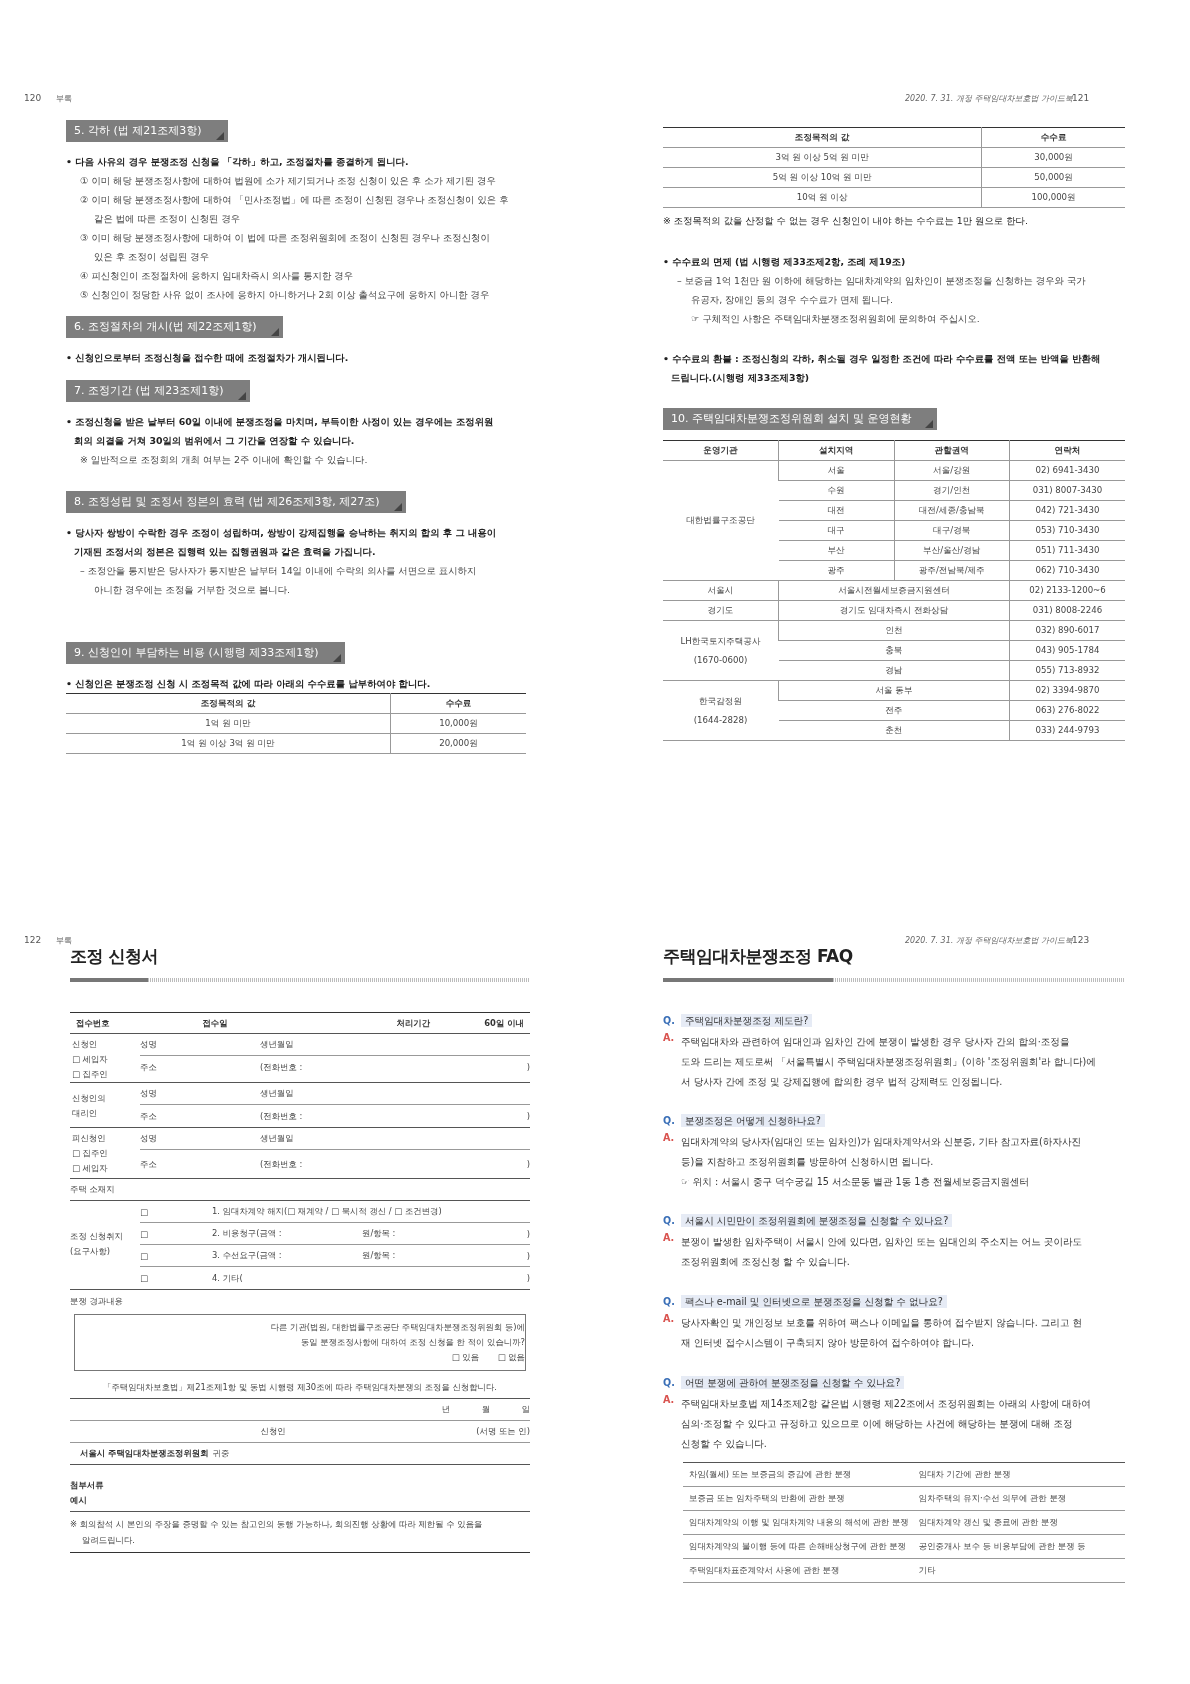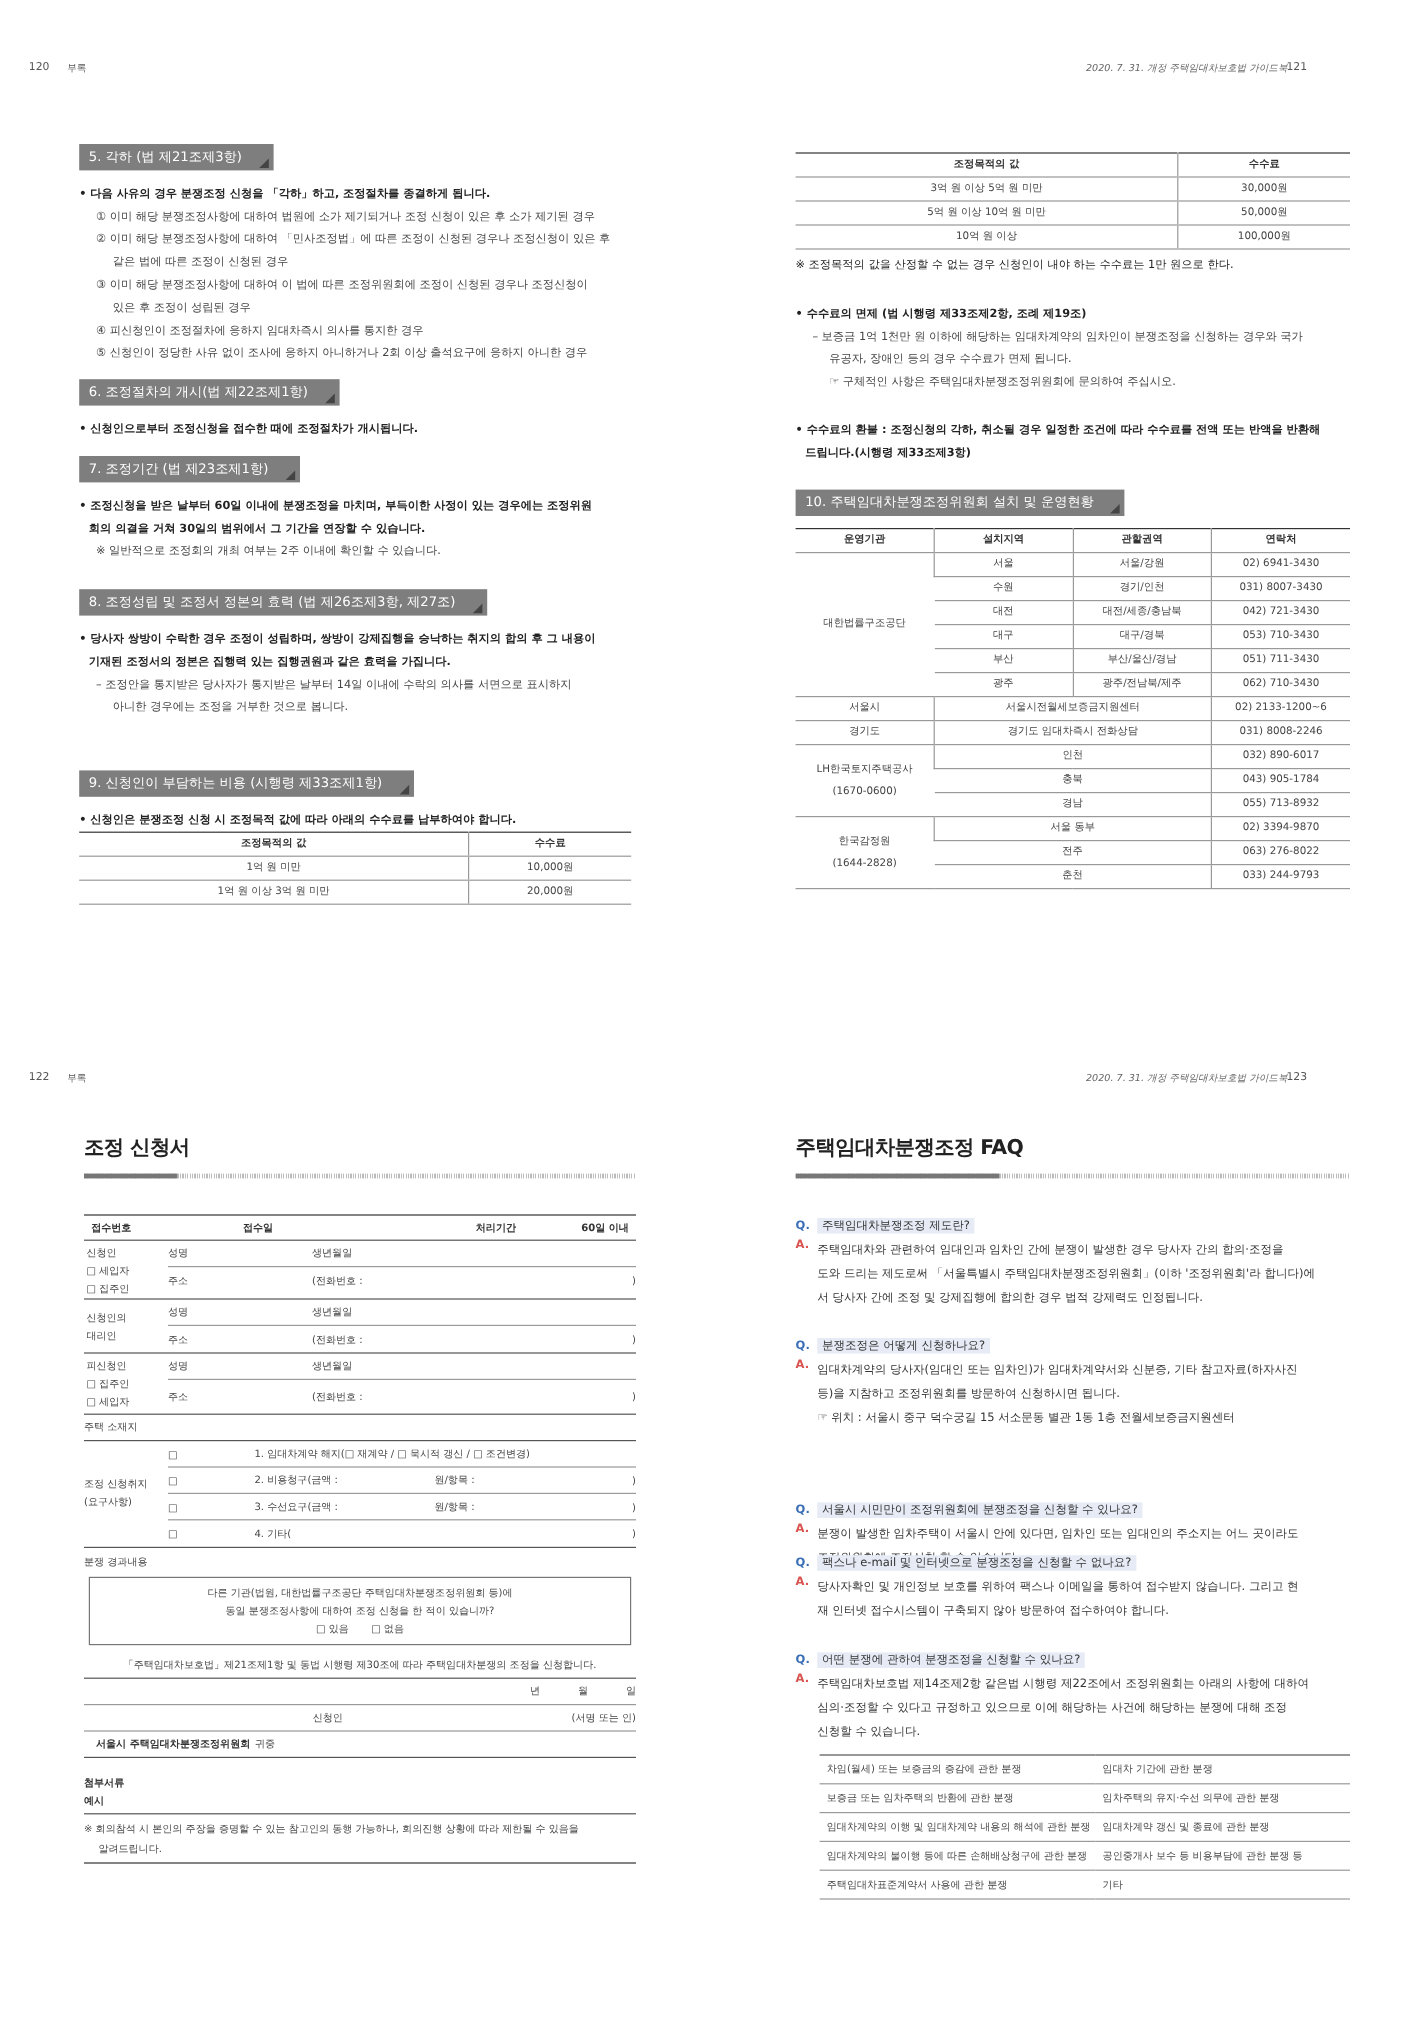--- a/index.html
+++ b/index.html
@@ -1,17 +1,17 @@
 <!DOCTYPE html>
 <html><head>
 <meta charset="utf-8">
 <style>
   * { box-sizing: border-box; margin: 0; padding: 0; }
   body { width: 1190px; height: 1684px; background: #fff; font-family: "DejaVu Sans", "Liberation Sans", sans-serif; color: #333; position: relative; overflow: hidden; }
-  .page { position: absolute; width: 595px; height: 842px; }
+  .page { position: absolute; width: 595px; height: 842px; margin-top: 42px; }
   .p120 { left: 0; top: 0; }
   .p121 { left: 595px; top: 0; }
   .p122 { left: 0; top: 842px; }
   .p123 { left: 595px; top: 842px; }
   .pnum { position: absolute; top: 51px; font-size: 9px; color: #555; }
   .runhead { position: absolute; top: 51px; font-size: 8px; color: #666; font-style: italic; }
   .sec { position: absolute; left: 66px; width: 460px; font-size: 9.4px; line-height: 19px; color: #222; }
   .sec-r { position: absolute; left: 663px; width: 462px; font-size: 9.4px; line-height: 19px; color: #222; }
   .tag { display: inline-block; position: relative; background: #7e7e7e; color: #fff; font-size: 11px; padding: 2px 26px 3px 8px; height: 22px; line-height: 18px; margin-bottom: 10px; }
   .tag::after { content: ""; position: absolute; right: 4px; bottom: 2px; width: 0; height: 0; border-left: 8px solid transparent; border-bottom: 8px solid #444; }
@@ -324,21 +324,21 @@
       <div class="frow" style="border:none">
           <span style="width:72px">□</span>
           <span style="flex:1">4. 기타(</span>
           <span>)</span>
         </div>
     </div>
   </div>
   <div class="frow" style="border:none">
       <span>분쟁 경과내용</span>
     </div>
-  <div style="border:1px solid #777;margin:2px 4px 6px;padding:5px 0;text-align:center;line-height:15px">
+  <div style="border:1px solid #777;margin:2px 4px 6px;padding:5px 0;text-align:right;line-height:15px">
     <div>다른 기관(법원, 대한법률구조공단 주택임대차분쟁조정위원회 등)에</div>
     <div>동일 분쟁조정사항에 대하여 조정 신청을 한 적이 있습니까?</div>
     <div><span>□ 있음</span>&nbsp;&nbsp;&nbsp;&nbsp;&nbsp;&nbsp;&nbsp;<span>□ 없음</span></div>
   </div>
   <div class="frow thick" style="justify-content:center">
       <span>「주택임대차보호법」제21조제1항 및 동법 시행령 제30조에 따라 주택임대차분쟁의 조정을 신청합니다.</span>
     </div>
   <div class="frow" style="justify-content:flex-end">
     <span style="width:40px">년</span>
     <span style="width:40px">월</span>
@@ -376,21 +376,21 @@
 <div class="q" style="top:1015px">
   <div><span class="qmark">Q.</span><span class="qtext">주택임대차분쟁조정 제도란?</span></div>
   <div style="margin-top:4px"><span class="amark">A.</span><span class="atext"><span>주택임대차와 관련하여 임대인과 임차인 간에 분쟁이 발생한 경우 당사자 간의 합의·조정을</span><br><span>도와 드리는 제도로써 「서울특별시 주택임대차분쟁조정위원회」(이하 '조정위원회'라 합니다)에</span><br><span>서 당사자 간에 조정 및 강제집행에 합의한 경우 법적 강제력도 인정됩니다.</span></span></div>
 </div>
 
 <div class="q" style="top:1115px">
   <div><span class="qmark">Q.</span><span class="qtext">분쟁조정은 어떻게 신청하나요?</span></div>
   <div style="margin-top:4px"><span class="amark">A.</span><span class="atext"><span>임대차계약의 당사자(임대인 또는 임차인)가 임대차계약서와 신분증, 기타 참고자료(하자사진</span><br><span>등)을 지참하고 조정위원회를 방문하여 신청하시면 됩니다.</span><br><span>☞ 위치 : 서울시 중구 덕수궁길 15 서소문동 별관 1동 1층 전월세보증금지원센터</span></span></div>
 </div>
 
-<div class="q" style="top:1252px">
+<div class="q" style="top:1215px">
   <div><span class="qmark">Q.</span><span class="qtext">서울시 시민만이 조정위원회에 분쟁조정을 신청할 수 있나요?</span></div>
   <div style="margin-top:4px"><span class="amark">A.</span><span class="atext"><span>분쟁이 발생한 임차주택이 서울시 안에 있다면, 임차인 또는 임대인의 주소지는 어느 곳이라도</span><br><span>조정위원회에 조정신청 할 수 있습니다.</span></span></div>
 </div>
 
 <div class="q" style="top:1296px">
   <div><span class="qmark">Q.</span><span class="qtext">팩스나 e-mail 및 인터넷으로 분쟁조정을 신청할 수 없나요?</span></div>
   <div style="margin-top:4px"><span class="amark">A.</span><span class="atext"><span>당사자확인 및 개인정보 보호를 위하여 팩스나 이메일을 통하여 접수받지 않습니다. 그리고 현</span><br><span>재 인터넷 접수시스템이 구축되지 않아 방문하여 접수하여야 합니다.</span></span></div>
 </div>
 
 <div class="q" style="top:1377px">

